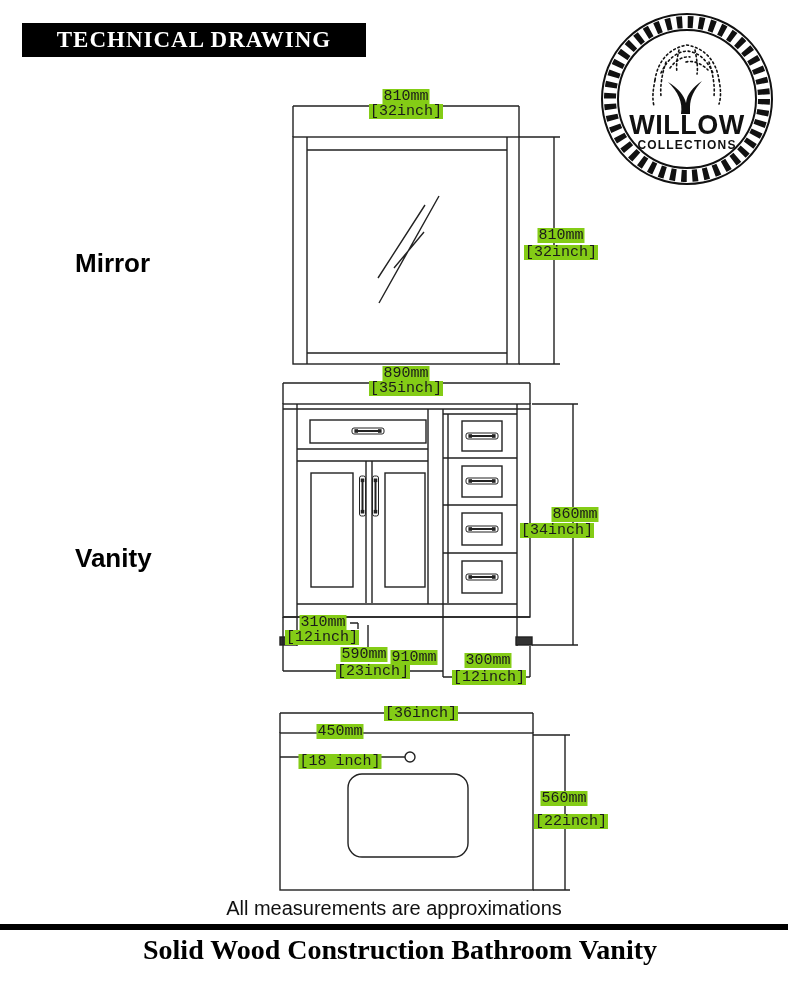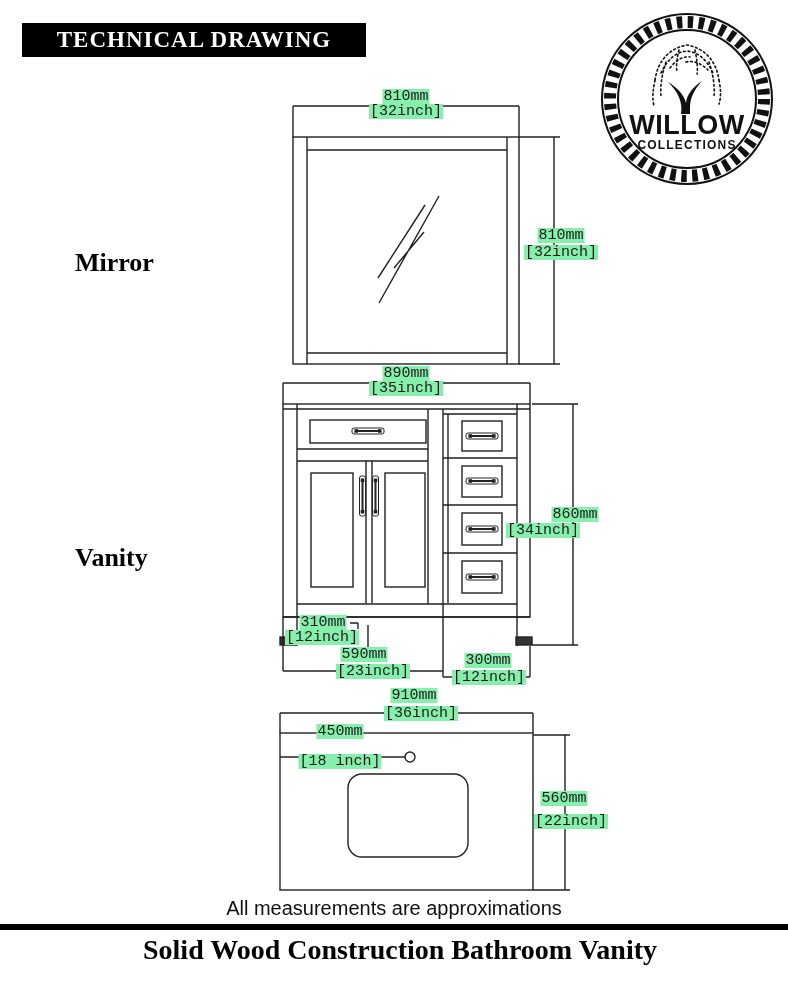--- a/index.html
+++ b/index.html
@@ -5,22 +5,22 @@
   html,body{margin:0;padding:0;background:#fff;}
   .page{position:relative;width:788px;height:990px;background:#fff;overflow:hidden;
         font-family:"Liberation Sans",sans-serif;color:#1a1a1a;}
   .header-box{position:absolute;left:22px;top:23px;width:344px;height:34px;background:#000;
         display:flex;align-items:center;justify-content:center;}
   .header-box span{color:#fff;font-family:"Liberation Serif",serif;font-weight:bold;
         font-size:23px;letter-spacing:1px;white-space:nowrap;}
   .drawing-svg{position:absolute;left:0;top:0;}
   .logo-svg{position:absolute;left:598px;top:10px;}
   .dim{position:absolute;transform:translateX(-50%);font-family:"Liberation Mono","DejaVu Sans Mono",monospace;
-        font-size:15px;line-height:15px;white-space:nowrap;background:#86efac;color:#1a1a1a;padding:0 1px;}
-  .section-label{position:absolute;font-family:Liberation Serif, serif;font-weight:bold;
+        font-size:15px;line-height:15px;white-space:nowrap;background:#84cc16;color:#1a1a1a;padding:0 1px;}
+  .section-label{position:absolute;font-family:Liberation Sans, sans-serif;font-weight:bold;
         font-size:26px;color:#000;white-space:nowrap;text-align:right;}
   .footer-note{position:absolute;left:394px;top:897px;transform:translateX(-50%);
         font-size:20px;color:#111;white-space:nowrap;}
   .footer-bar{position:absolute;left:0;top:924px;width:788px;height:6px;background:#000;}
   .footer-title{position:absolute;left:400px;top:934px;transform:translateX(-50%);
         font-family:"Liberation Serif",serif;font-weight:bold;font-size:28px;color:#000;white-space:nowrap;text-align:center;}
 </style>
 </head>
 <body>
 
@@ -128,29 +128,29 @@
   <div class="section-label" style="left:75px;top:543px">Vanity</div>
 
   <div class="dim" style="left:406px;top:89px">810mm</div>
   <div class="dim" style="left:406px;top:104px">[32inch]</div>
   <div class="dim" style="left:561px;top:228px">810mm</div>
   <div class="dim" style="left:561px;top:245px">[32inch]</div>
 
   <div class="dim" style="left:406px;top:366px">890mm</div>
   <div class="dim" style="left:406px;top:381px">[35inch]</div>
   <div class="dim" style="left:575px;top:507px">860mm</div>
-  <div class="dim" style="left:543px;top:523px">[34inch]</div>
+  <div class="dim" style="left:557px;top:523px">[34inch]</div>
   <div class="dim" style="left:323px;top:615px">310mm</div>
   <div class="dim" style="left:322px;top:630px">[12inch]</div>
   <div class="dim" style="left:364px;top:647px">590mm</div>
   <div class="dim" style="left:373px;top:664px">[23inch]</div>
   <div class="dim" style="left:488px;top:653px">300mm</div>
   <div class="dim" style="left:489px;top:670px">[12inch]</div>
 
-  <div class="dim" style="left:414px;top:688px">910mm</div>
+  <div class="dim" style="left:414px;top:650px">910mm</div>
   <div class="dim" style="left:421px;top:706px">[36inch]</div>
   <div class="dim" style="left:340px;top:724px">450mm</div>
   <div class="dim" style="left:340px;top:754px">[18 inch]</div>
   <div class="dim" style="left:564px;top:791px">560mm</div>
   <div class="dim" style="left:571px;top:814px">[22inch]</div>
 
   <div class="footer-note">All measurements are approximations</div>
   <div class="footer-bar"></div>
   <div class="footer-title">Solid Wood Construction Bathroom Vanity</div>
 

